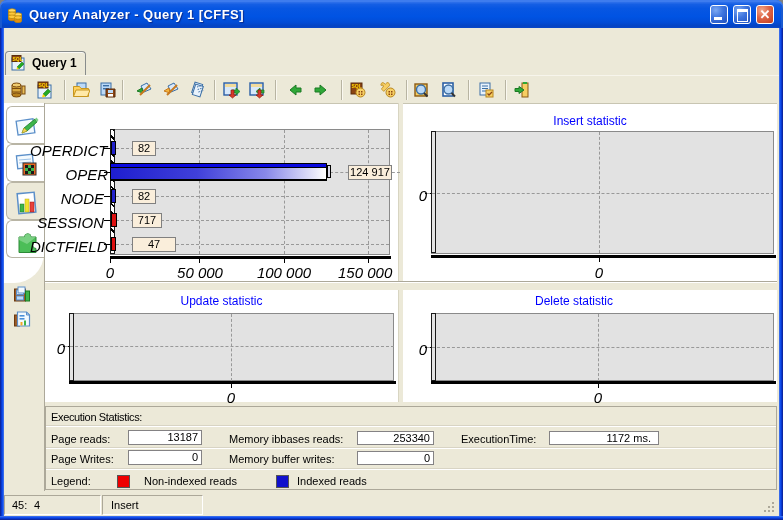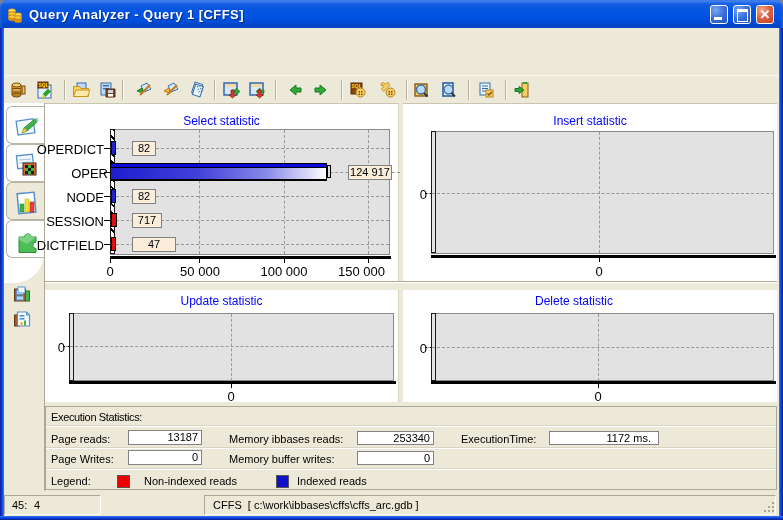--- a/index.html
+++ b/index.html
@@ -63,21 +63,21 @@
 #chartarea { position:absolute; left:45px; top:103px; width:732px; height:299px; background:#fff; border-top:1px solid #C8C5B2; }
 #vsplit { position:absolute; left:398px; top:103px; width:5px; height:299px; background:#ECE9D8; border-left:1px solid #D8D5C2; }
 #hsplit { position:absolute; left:45px; top:281px; width:732px; height:9px; background:#ECE9D8;
   border-top:1px solid #ACA899; box-shadow:inset 0 1px 0 #FFFFFF; }
 .ctitle { position:absolute; color:#0000FF; font-size:12px; text-align:center; }
 .plot { position:absolute; background:#E2E2E2; border:1px solid #8A8A8A; }
 .wall { position:absolute; width:5px; background:#E4E4E4; border:1px solid #1A1A1A; }
 .floorline { position:absolute; height:3px; background:#000; }
 .gridv { position:absolute; width:0; border-left:1px dashed #999; }
 .gridh { position:absolute; height:0; border-top:1px dashed #999; }
-.alabel { position:absolute; font-size:13px; color:#000; }
+.alabel { position:absolute; font-size:15px; color:#000;font-style:italic; }
 .mark { position:absolute; background:#FAEEDB; border:1px solid #808080; text-align:center;
   font-size:11px; line-height:13px; height:15px; }
 .tick { position:absolute; background:#000; }
 
 
 #stats { position:absolute; left:45px; top:406px; width:732px; height:84px;
   border:1px solid #ACA899; background:#ECE9D8; }
 .hline { position:absolute; left:0; width:730px; height:2px;
   border-top:1px solid #D8D4C4; background:#fff; }
 .sbox { position:absolute; background:#fff; border:1px solid #848284; font-size:11px;
@@ -113,20 +113,32 @@
         <ellipse cx="12" cy="10.5" rx="3.5" ry="1.7" fill="#FFC83C"></ellipse>
       </g>
     </svg>
     <div id="title-text">Query Analyzer - Query 1 [CFFS]</div>
     <div id="btn-min" class="tbtn"></div>
     <div id="btn-max" class="tbtn"></div>
     <div id="btn-close" class="tbtn"></div>
   </div>
 
 
+  <div id="tabrow">
+    <div id="tab1">
+      <svg class="ticon" width="16" height="16" viewBox="0 0 16 16">
+        <rect x="1" y="3" width="12" height="12" fill="#E8F2FC" stroke="#3A6EA5"></rect>
+        <rect x="1" y="0.5" width="9" height="6" fill="#8B4513" stroke="#5A2D0C"></rect>
+        <text x="1.5" y="5.5" font-size="5" fill="#FFD700" font-weight="bold">SQL</text>
+        <path d="M6 12 L11 7 L13 9 L8 14 Z" fill="#22AA22" stroke="#116611" stroke-width="0.5"></path>
+        <path d="M6 12 L8 14 L5.5 14.5 Z" fill="#FFD700"></path>
+      </svg>
+      <div class="tlabel">Query 1</div>
+    </div>
+  </div>
 
   <div id="toolbar">
     <svg class="ticn" style="left:6px" width="18" height="18" viewBox="0 0 18 18">
         <g stroke="#7A4A0E" stroke-width="1">
           <path d="M2 4 h9 v10 h-9 z" fill="#D9A93E"></path>
           <ellipse cx="6.5" cy="14" rx="4.5" ry="2" fill="#B8821E"></ellipse>
           <ellipse cx="6.5" cy="4" rx="4.5" ry="2" fill="#F0CC70"></ellipse>
           <line x1="2" y1="7.5" x2="11" y2="7.5"></line>
           <line x1="2" y1="11" x2="11" y2="11"></line>
           <rect x="12" y="5" width="3" height="8" fill="#E8BE5A"></rect>
@@ -307,21 +319,20 @@
         <rect x="6.5" y="5" width="5" height="1.6" fill="#4A90D9"></rect>
         <rect x="6.5" y="8" width="5" height="1.6" fill="#4A90D9"></rect>
         <rect x="7.5" y="12" width="2" height="3.5" fill="#F2A825"></rect>
         <rect x="11" y="10.5" width="2" height="5" fill="#3DB54A"></rect>
       </svg></div>
 
   <div id="chartarea"></div>
   <div id="vsplit"></div>
   <div id="hsplit"></div>
 
-  <div class="ctitle" style="left:45px;top:114px;width:353px">Select statistic</div>
   <div class="plot" style="left:110px;top:129px;width:280px;height:126px"></div>
   <div class="wall" style="left:110px;top:129px;height:125px;background:repeating-linear-gradient(45deg,#fff 0 4px,#000 4px 6px)"></div>
   <div class="gridv" style="left:199px;top:130px;height:124px"></div>
   <div class="gridv" style="left:284px;top:130px;height:124px"></div>
   <div class="gridv" style="left:368px;top:130px;height:124px"></div>
   <div class="gridh" style="left:116px;top:148px;width:273px"></div>
   <div class="gridh" style="left:330px;top:172px;width:70px"></div>
   <div class="gridh" style="left:116px;top:196px;width:273px"></div>
   <div class="gridh" style="left:116px;top:220px;width:273px"></div>
   <div class="gridh" style="left:116px;top:244px;width:273px"></div>
@@ -414,22 +425,22 @@
     <div class="slabel" style="left:98px;top:68px">Non-indexed reads</div>
     <div class="legsq" style="left:230px;top:68px;background:#1111CC"></div>
     <div class="slabel" style="left:251px;top:68px">Indexed reads</div>
   </div>
 
   <div id="statusbar">
     <div class="spanel" style="left:0px;width:97px">
         <span style="position:absolute;left:7px">45:</span>
         <span style="position:absolute;left:29px">4</span>
       </div>
-    <div class="spanel" style="left:200px;width:572px">
-        <span style="position:absolute;left:8px">CFFS&nbsp;&nbsp;[ c:\work\ibbases\cffs\cffs_arc.gdb ]</span>
+    <div class="spanel" style="left:98px;width:101px">
+        <span style="position:absolute;left:8px">Insert</span>
       </div>
     <svg style="position:absolute;right:3px;top:8px" width="12" height="12" viewBox="0 0 12 12">
         <g fill="#ACA899">
           <rect x="8" y="0" width="2" height="2"></rect>
           <rect x="8" y="4" width="2" height="2"></rect>
           <rect x="8" y="8" width="2" height="2"></rect>
           <rect x="4" y="4" width="2" height="2"></rect>
           <rect x="4" y="8" width="2" height="2"></rect>
           <rect x="0" y="8" width="2" height="2"></rect>
         </g>

